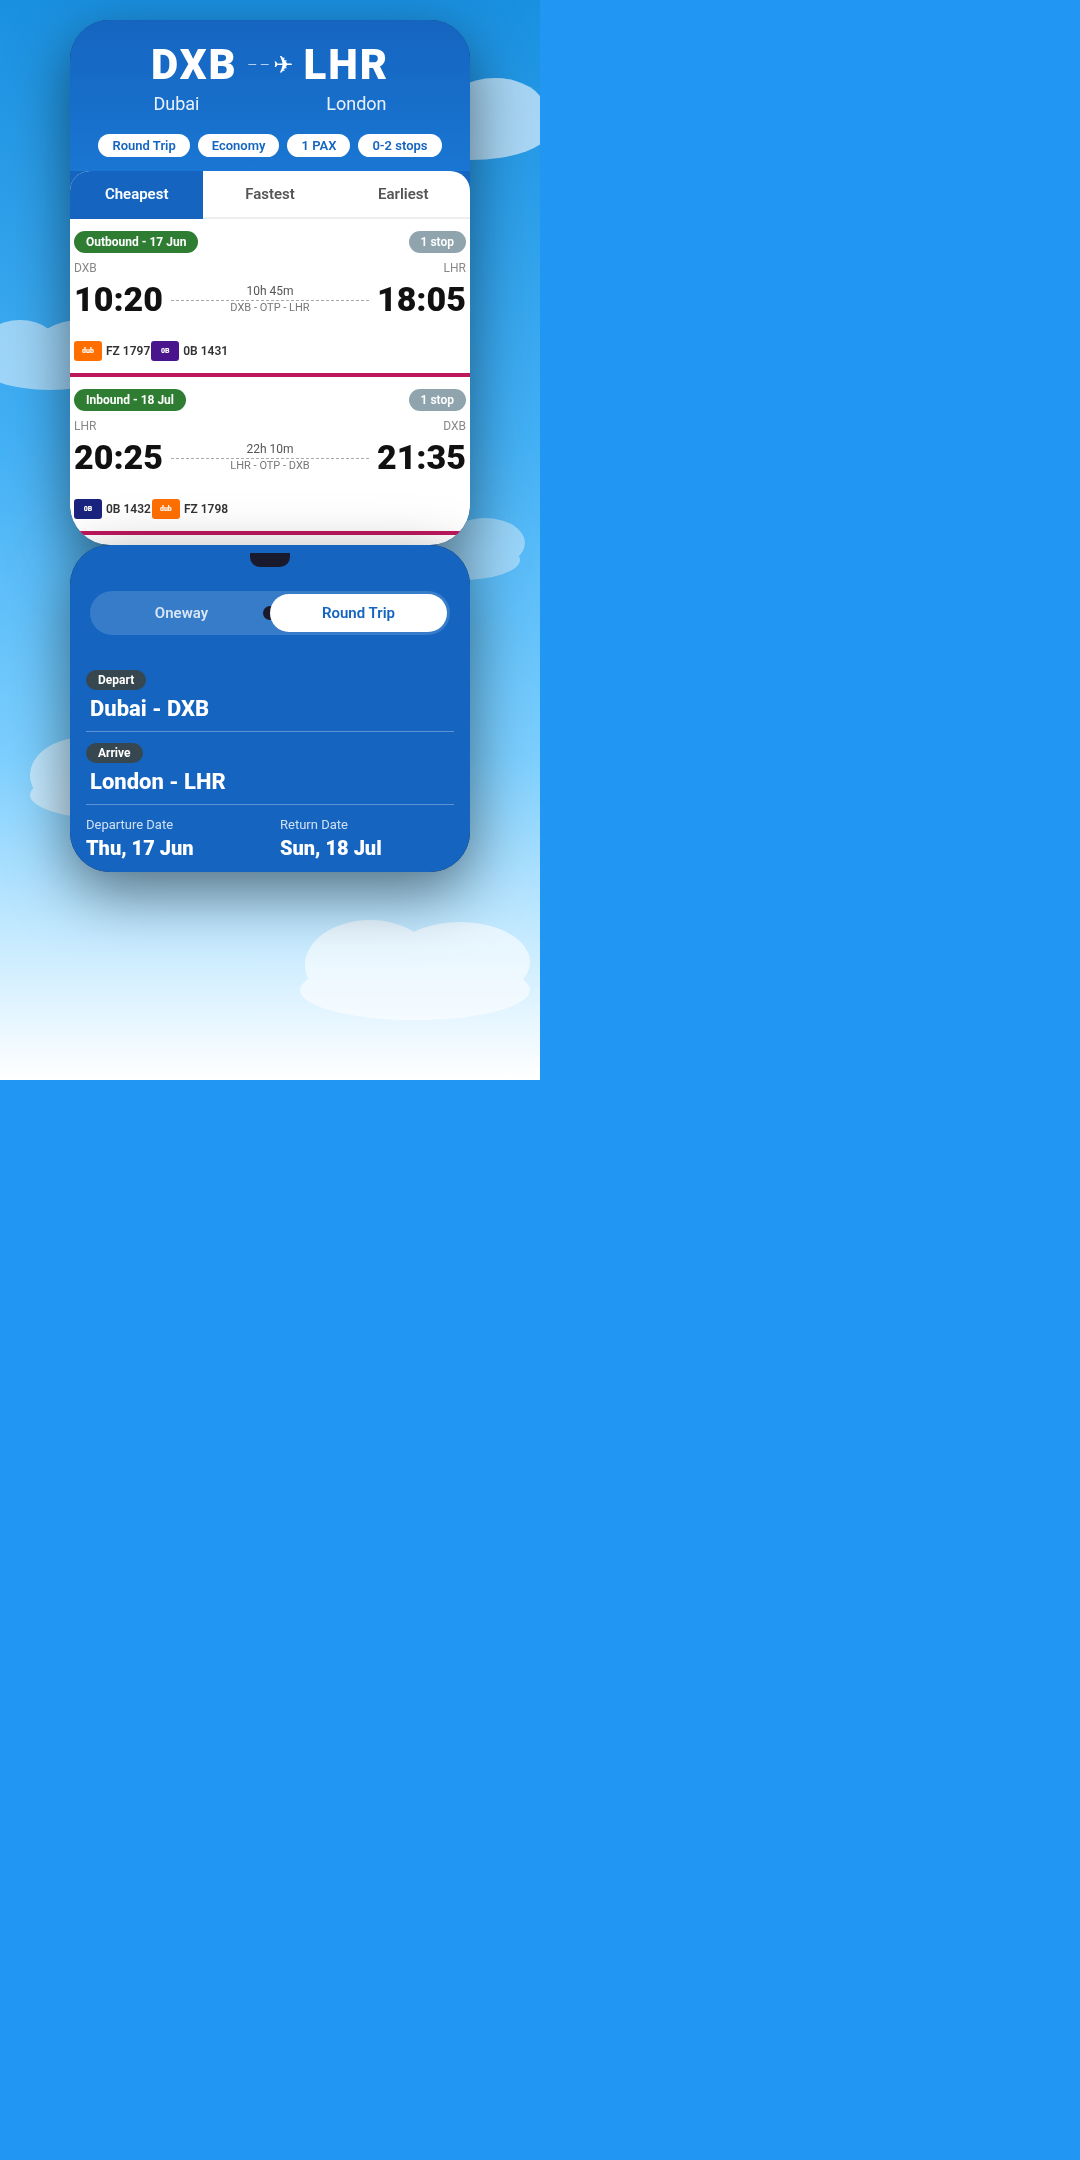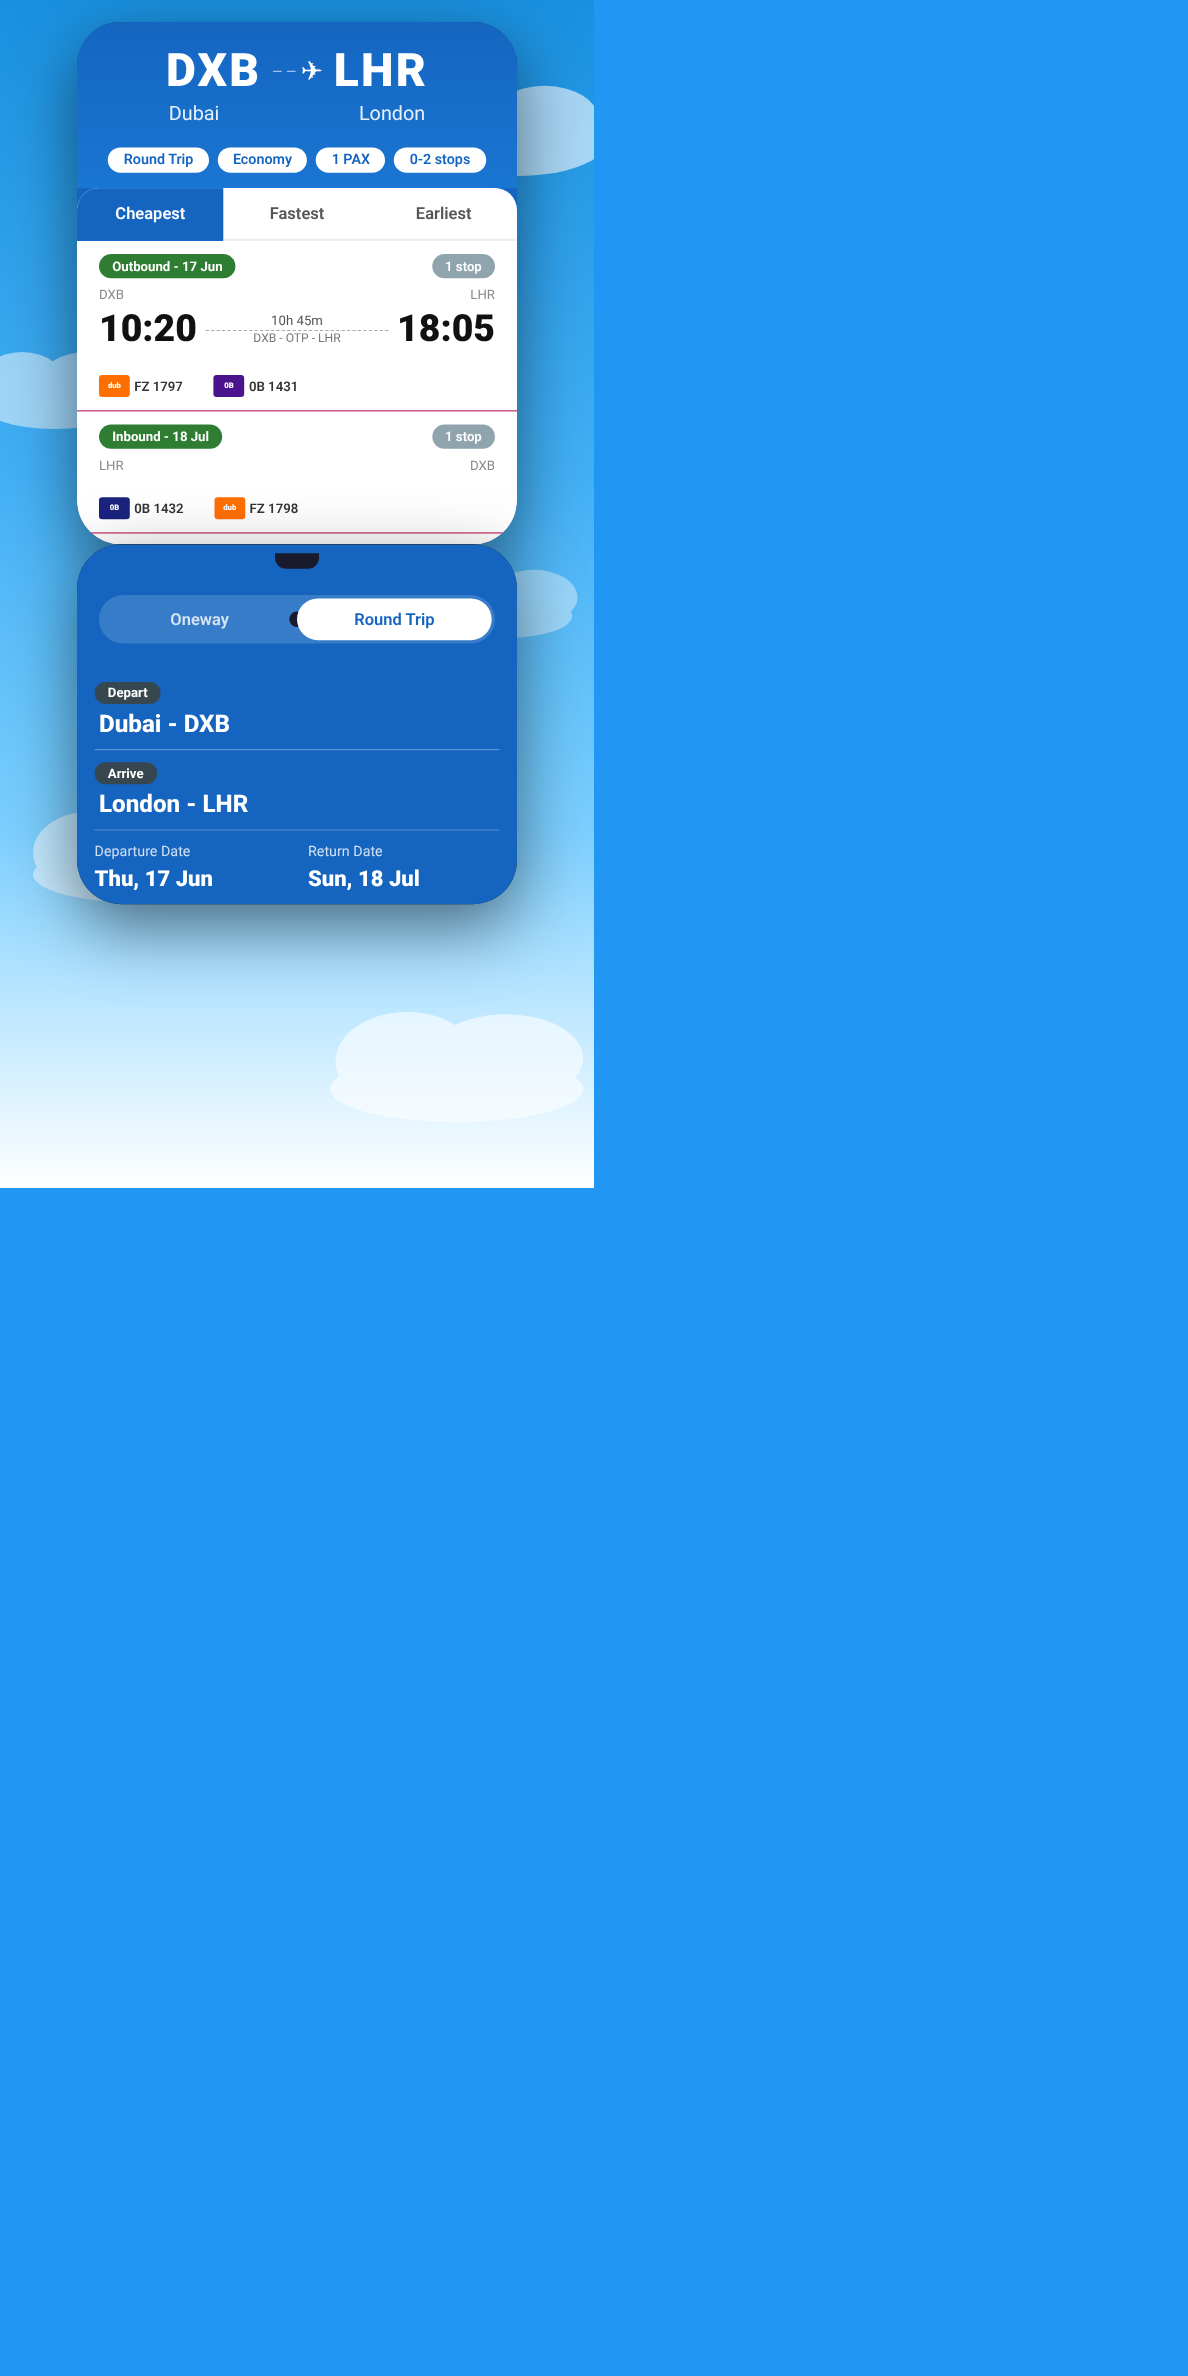--- a/index.html
+++ b/index.html
@@ -130,22 +130,22 @@
       border-bottom: 2px solid #eee;
     }
 
     .tab.active {
       background: #1565C0;
       color: white;
       border-bottom: 2px solid #1565C0;
     }
 
     .flight-card {
-      padding: 12px 20px;
-      border-bottom: 1px solid #be185d;
+      padding: 12px 4px;
+      border-bottom: 4px solid #be185d;
     }
 
     .flight-header {
       display: flex;
       justify-content: space-between;
       align-items: center;
       margin-bottom: 8px;
     }
 
     .segment-badge {
@@ -211,21 +211,21 @@
       border-top: 1.5px dashed #aaa;
     }
 
     .route-text {
       font-size: 11px;
       color: #777;
     }
 
     .airline-row {
       display: flex;
-      gap: 28px;
+      gap: 1px;
       align-items: center;
       margin-top: 22px;
     }
 
     .airline-badge {
       display: flex;
       align-items: center;
       gap: 4px;
       font-size: 12px;
       font-weight: 600;
@@ -488,20 +488,32 @@
 
         <div class="flight-card">
           <div class="flight-header">
             <span class="segment-badge">Inbound - 18 Jul</span>
             <span class="stop-badge">1 stop</span>
           </div>
           <div class="airports-line">
             <span>LHR</span>
             <span>DXB</span>
           </div>
+          <div class="time-row">
+            <span class="time">20:25</span>
+            <div class="duration-block">
+              <div class="duration-text">22h 10m</div>
+              <div class="duration-line">
+                <div class="dash-line"></div>
+                <div class="dash-line"></div>
+              </div>
+              <div class="route-text">LHR - OTP - DXB</div>
+            </div>
+            <span class="time">21:35</span>
+          </div>
           <div class="airline-row">
             <div class="airline-badge">
               <div class="airline-logo logo-blue">0B</div>
               <span>0B 1432</span>
             </div>
             <div class="airline-badge">
               <div class="airline-logo logo-orange">dub</div>
               <span>FZ 1798</span>
             </div>
           </div>

